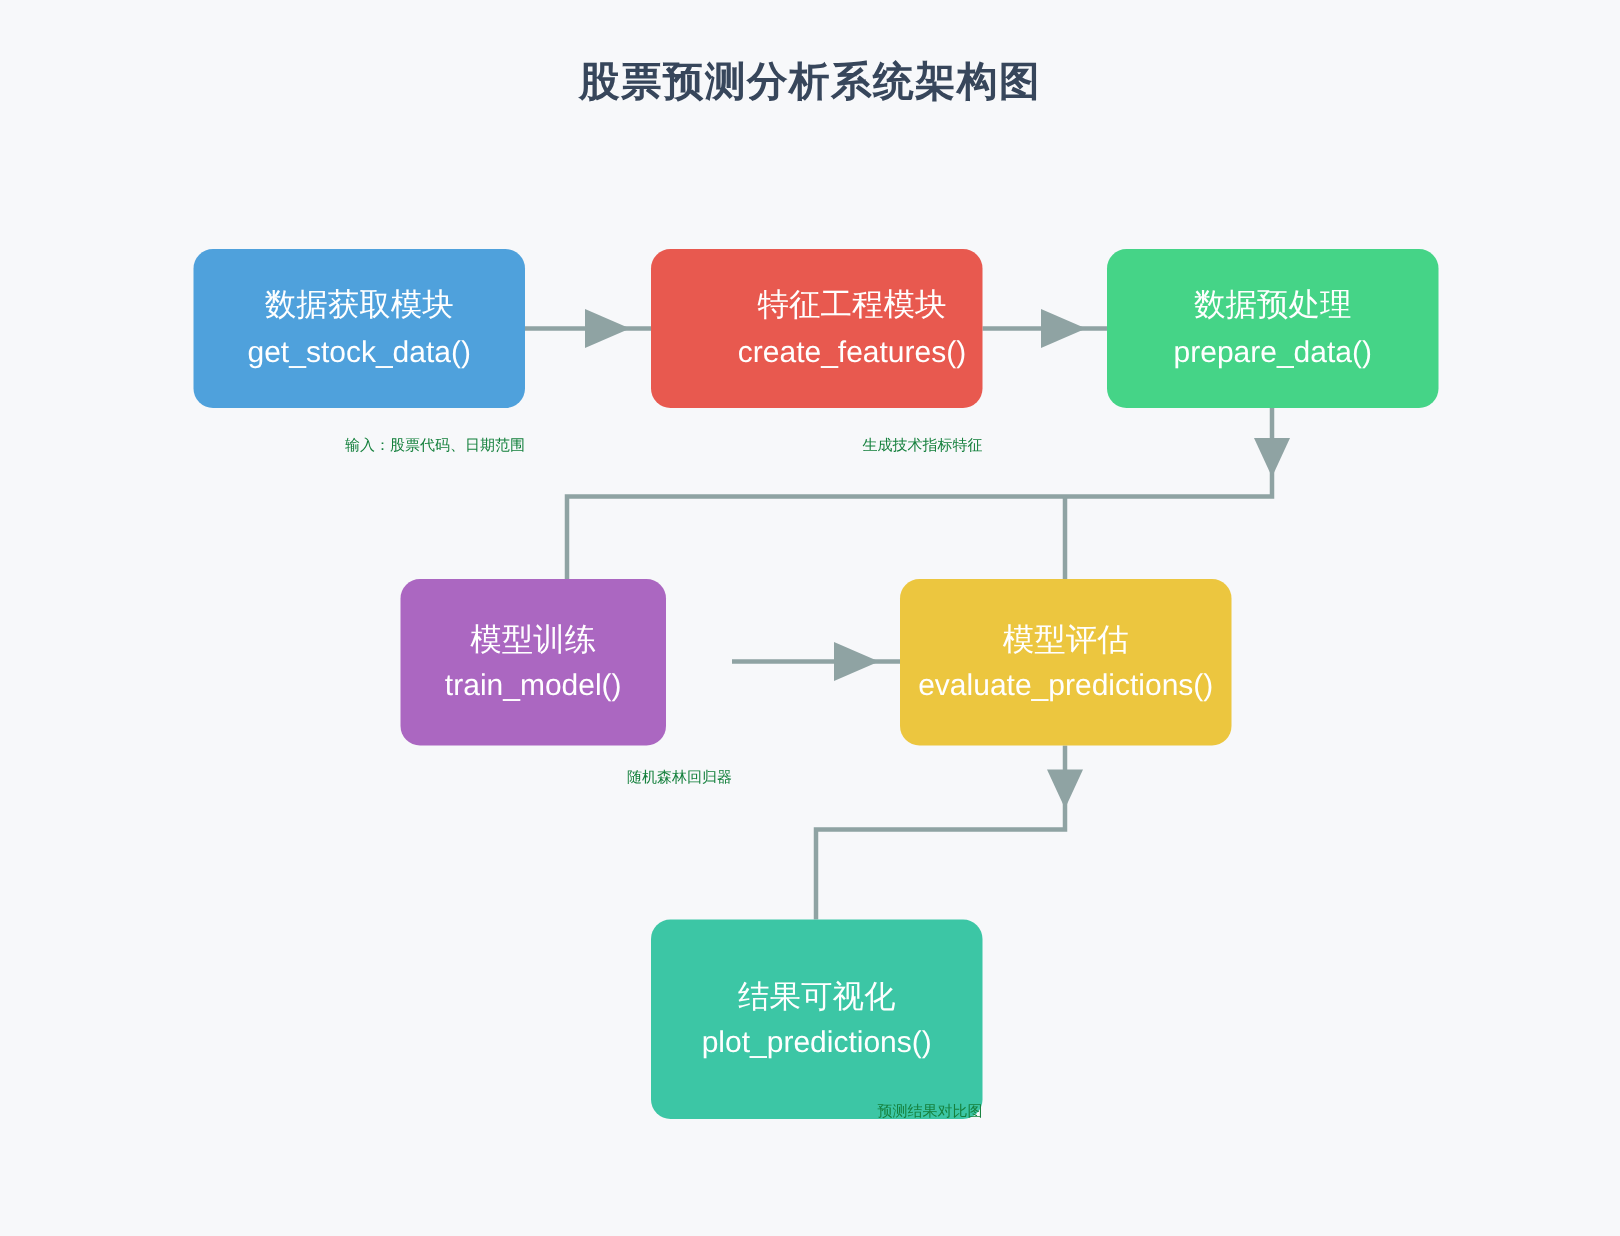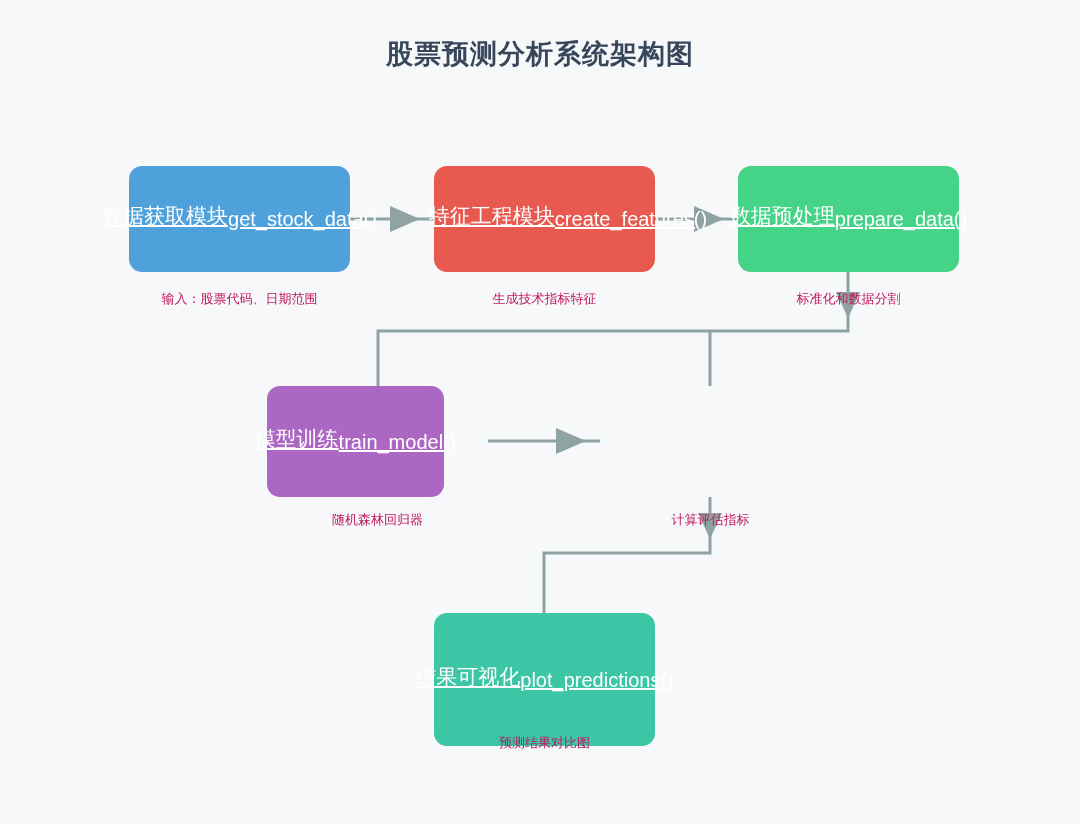--- a/index.html
+++ b/index.html
@@ -35,43 +35,43 @@
     left: 0;
     top: 0;
     width: 1080px;
     height: 824px;
     pointer-events: none;
   }
   .node {
     position: absolute;
     border-radius: 13px;
     display: flex;
+    flex-direction: column;
     align-items: center;
     justify-content: center;
     box-sizing: border-box;
     color: #ffffff;
-    text-decoration: underline;
   }
   .node .ntitle {
     font-size: 21px;
     font-weight: normal;
     line-height: 1.25;
     margin-bottom: 5px;
     white-space: nowrap;
   }
   .node .nfunc {
     font-size: 20px;
     line-height: 1.2;
     white-space: nowrap;
   }
   .caption {
     position: absolute;
-    text-align: center;
-    font-size: 13px;
-    color: #be185d;
+    text-align: right;
+    font-size: 10px;
+    color: #15803d;
     white-space: nowrap;
   }
 </style>
 </head>
 <body style="background: rgb(247, 248, 250);">
 
 <div id="canvas">
 
   <div id="title" style="color: rgb(55, 70, 91);">股票预测分析系统架构图</div>
 
@@ -115,29 +115,31 @@
   <div class="node" style="left:434px; top:166px; width:221px; height:106px; background:#e8594f;padding-left:47px;">
     <div class="ntitle">特征工程模块</div>
     <div class="nfunc">create_features()</div>
   </div>
   <div class="caption" style="left:434px; top:290px; width:221px;">生成技术指标特征</div>
 
   <div class="node" style="left:738px; top:166px; width:221px; height:106px; background:#45d487;">
     <div class="ntitle">数据预处理</div>
     <div class="nfunc">prepare_data()</div>
   </div>
-  <div class="caption" style="left:738px; top:290px; width:221px;">标准化和数据分割</div>
 
   <div class="node" style="left:267px; top:386px; width:177px; height:111px; background:#ab67c1;">
     <div class="ntitle">模型训练</div>
     <div class="nfunc">train_model()</div>
   </div>
   <div class="caption" style="left:267px; top:511px; width:221px;">随机森林回归器</div>
 
-  <div class="caption" style="left:600px; top:511px; width:221px;">计算评估指标</div>
+  <div class="node" style="left:600px; top:386px; width:221px; height:111px; background:#ecc63f;">
+    <div class="ntitle">模型评估</div>
+    <div class="nfunc">evaluate_predictions()</div>
+  </div>
 
   <div class="node" style="left:434px; top:613px; width:221px; height:133px; background:#3cc6a5;">
     <div class="ntitle">结果可视化</div>
     <div class="nfunc">plot_predictions()</div>
   </div>
   <div class="caption" style="left:434px; top:734px; width:221px;">预测结果对比图</div>
 
 </div>
 
 </body></html>

